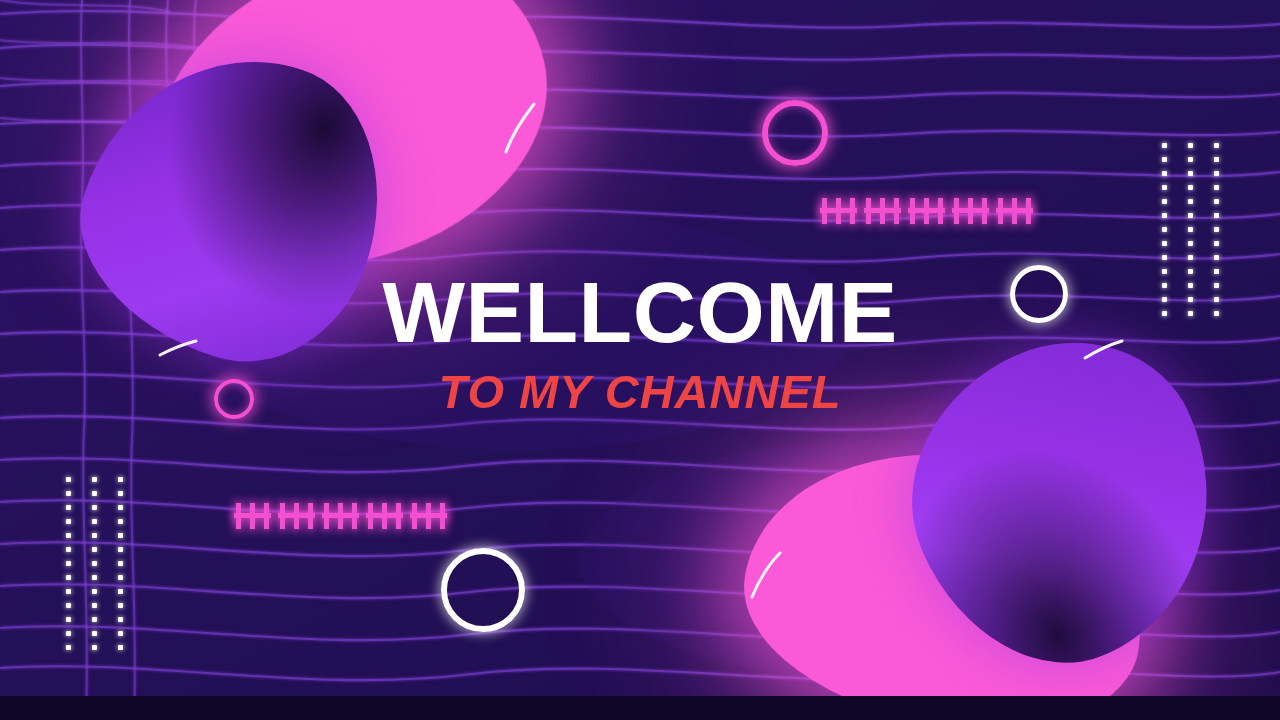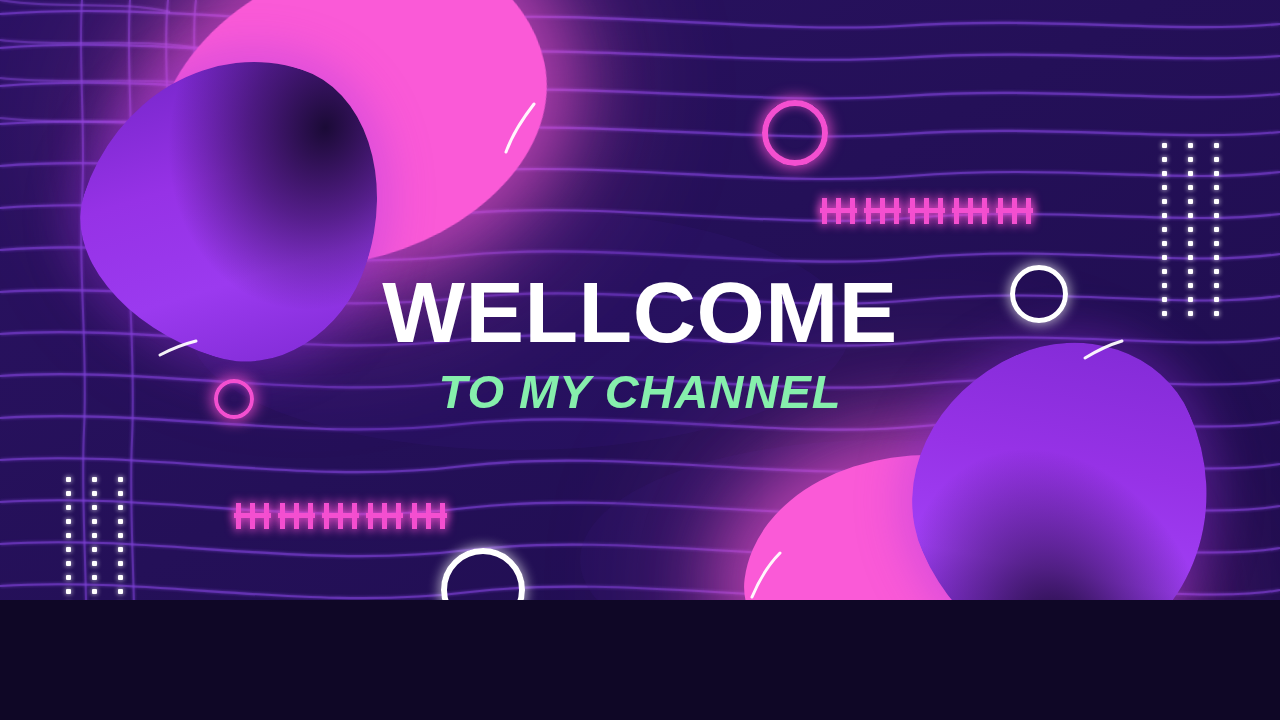--- a/index.html
+++ b/index.html
@@ -3,21 +3,21 @@
 <meta charset="utf-8">
 <style>
   html, body {
     margin: 0;
     padding: 0;
     background: #0f0726;
   }
   #stage {
     position: relative;
     width: 1280px;
-    height: 600px;
+    height: 696px;
     overflow: hidden;
     background: #251059;
     font-family: "Liberation Sans", sans-serif;
   }
 
   
   .bg-layer {
     position: absolute;
     inset: 0;
     width: 1280px;
@@ -98,21 +98,21 @@
     font-family: "Liberation Sans", sans-serif;
     font-stretch: condensed;
     transform: scaleX(1.02);
   }
   .subheadline {
     margin: 14px 0 0 0;
     font-size: 47px;
     line-height: 1;
     font-weight: 700;
     font-style: italic;
-    color: #86efac;
+    color: #ef4444;
     letter-spacing: 1px;
     font-family: "Liberation Sans", sans-serif;
   }
 
   
   .ring {
     position: absolute;
     border-radius: 50%;
     box-sizing: border-box;
     z-index: 20;

